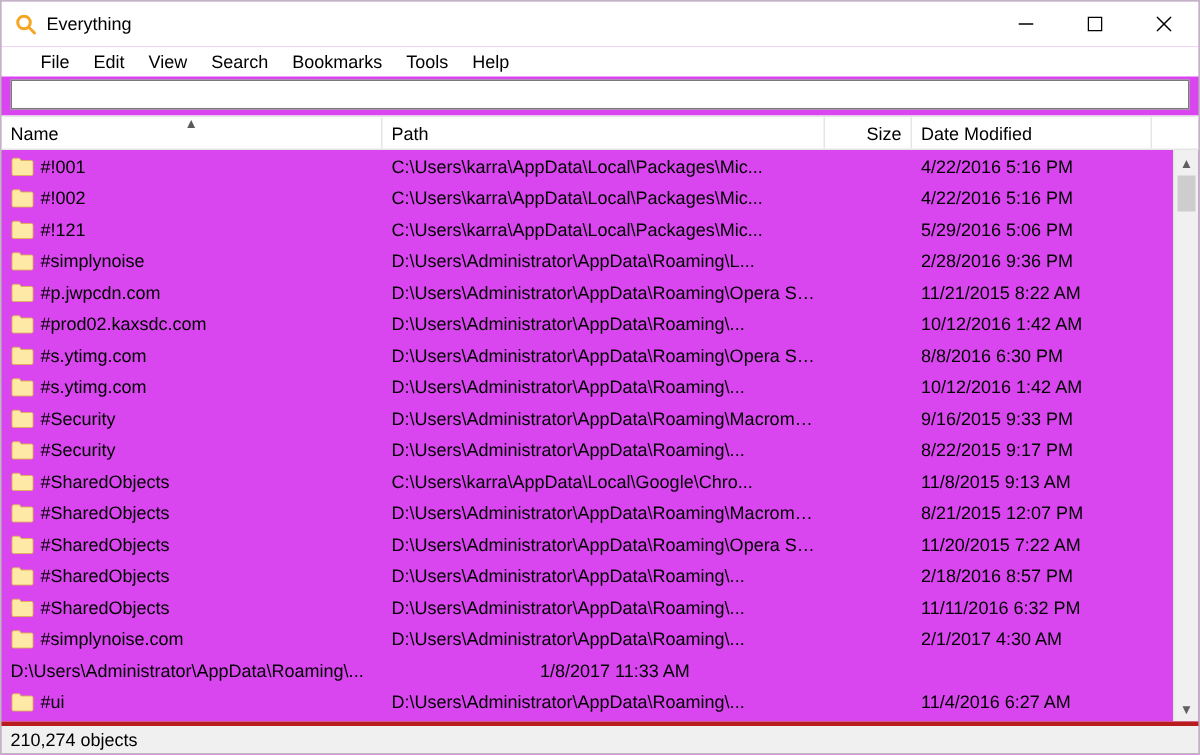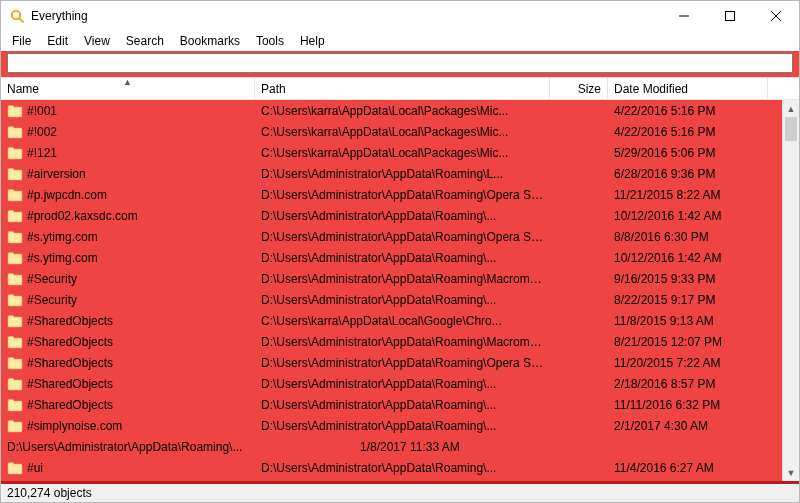--- a/index.html
+++ b/index.html
@@ -1,23 +1,23 @@
 <!DOCTYPE html>
 <html><head>
 <meta charset="utf-8">
 <style>
   * { box-sizing: border-box; margin: 0; padding: 0; }
   html, body { width: 800px; height: 503px; font-family: "Segoe UI", Tahoma, sans-serif; font-size: 12px; background: #fff; overflow: hidden; }
-  .window { width: 800px; height: 503px; border: 1px solid #b9b9b9; display: flex; flex-direction: column; background: #ef4444; }
+  .window { width: 800px; height: 503px; border: 1px solid #b9b9b9; display: flex; flex-direction: column; background: #d946ef; }
   .titlebar { height: 30px; display: flex; align-items: center; padding: 0 0 0 8px; background: #fff; }
   .titlebar .app-icon { width: 16px; height: 16px; margin-right: 6px; display: inline-flex; align-items: center; justify-content: center; }
   .titlebar .title { flex: 0 0 auto; font-size: 12px; }
   .titlebar .spacer { flex: 1; }
   .winbtn { width: 46px; height: 30px; display: flex; align-items: center; justify-content: center; }
-  .menubar { height: 20px; display: flex; align-items: center; padding: 0 4px; gap: 2px; background: #fff; text-align: right; }
+  .menubar { height: 20px; display: flex; align-items: center; padding: 0 19px; gap: 2px; background: #fff; text-align: right; }
   .menuitem { padding: 2px 7px; font-size: 12px; }
   .searchbar { padding: 2px 6px 4px 6px; }
   .searchinput { width: 100%; height: 20px; border: 1px solid #7a7a7a; padding: 1px 4px; font-family: inherit; font-size: 12px; outline: none; }
   .headerrow { height: 23px; display: flex; border-top: 1px solid #e5e5e5; border-bottom: 1px solid #e5e5e5; background: #fff; }
   .headcell { display: flex; align-items: center; padding: 0 6px; border-right: 1px solid #e5e5e5; font-size: 12px; position: relative; }
   .headcell.right { justify-content: flex-end; }
   .sort-arrow { position: absolute; top: -1px; left: 50%; transform: translateX(-50%); font-size: 9px; color: #5a5a5a; }
   .listwrap { flex: 1; display: flex; overflow: hidden; }
   .listview { flex: 1; overflow: hidden; }
   .row { height: 21px; display: flex; align-items: center; }
@@ -130,25 +130,25 @@
           </div>
           <div class="cell col-path">C:\Users\karra\AppData\Local\Packages\Mic...</div>
           <div class="cell col-size right"></div>
           <div class="cell col-date">5/29/2016 5:06 PM</div>
         </div>
         <div class="row">
           <div class="cell name col-name">
             <span class="folder-icon"><svg width="16" height="14" viewBox="0 0 16 14">
                 <path d="M1 3 L1 12 Q1 13 2 13 L14 13 Q15 13 15 12 L15 4 Q15 3 14 3 L7 3 L6 1.5 L2 1.5 Q1 1.5 1 3 Z" fill="#ffe9a6" stroke="#e0b050" stroke-width="0.6"></path>
               </svg></span>
-            <span>#airversion</span>
+            <span>#simplynoise</span>
           </div>
           <div class="cell col-path">D:\Users\Administrator\AppData\Roaming\L...</div>
           <div class="cell col-size right"></div>
-          <div class="cell col-date">6/28/2016 9:36 PM</div>
+          <div class="cell col-date">2/28/2016 9:36 PM</div>
         </div>
         <div class="row">
           <div class="cell name col-name">
             <span class="folder-icon"><svg width="16" height="14" viewBox="0 0 16 14">
                 <path d="M1 3 L1 12 Q1 13 2 13 L14 13 Q15 13 15 12 L15 4 Q15 3 14 3 L7 3 L6 1.5 L2 1.5 Q1 1.5 1 3 Z" fill="#ffe9a6" stroke="#e0b050" stroke-width="0.6"></path>
               </svg></span>
             <span>#p.jwpcdn.com</span>
           </div>
           <div class="cell col-path">D:\Users\Administrator\AppData\Roaming\Opera Sof...</div>
           <div class="cell col-size right"></div>

